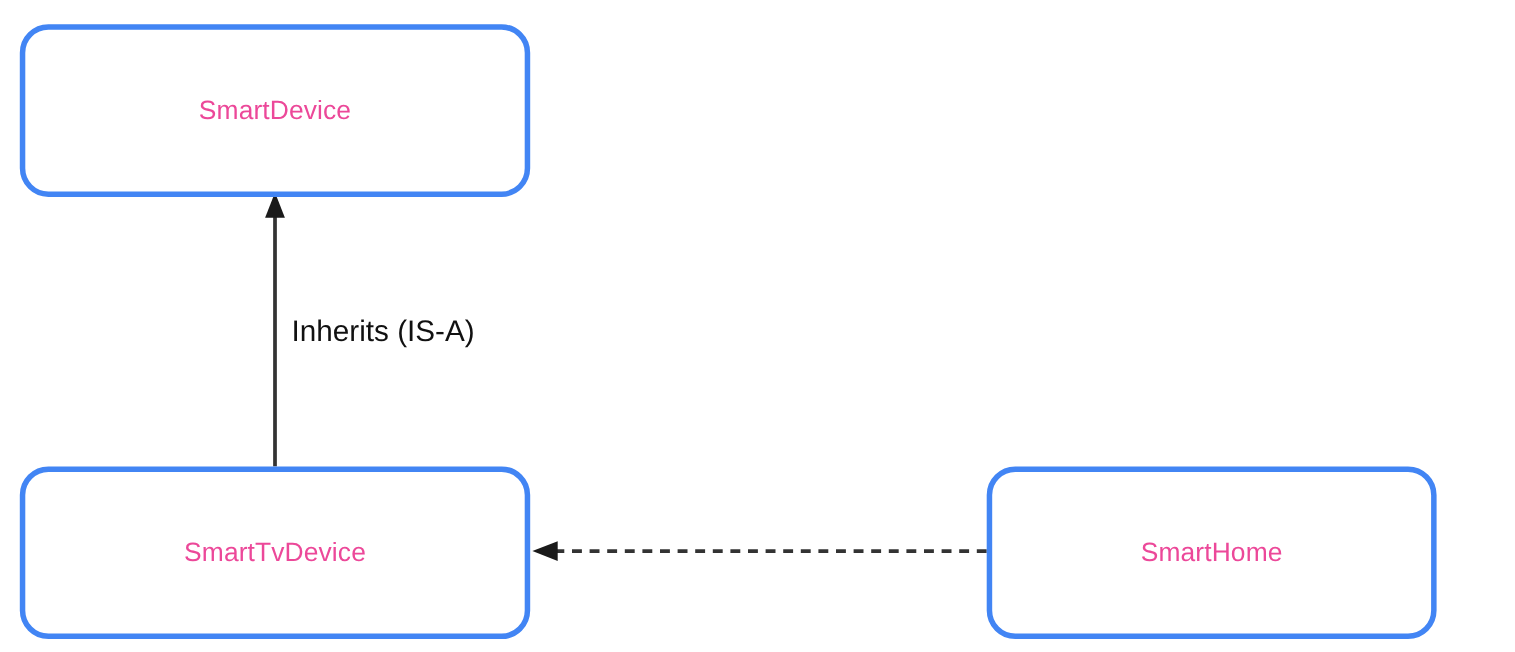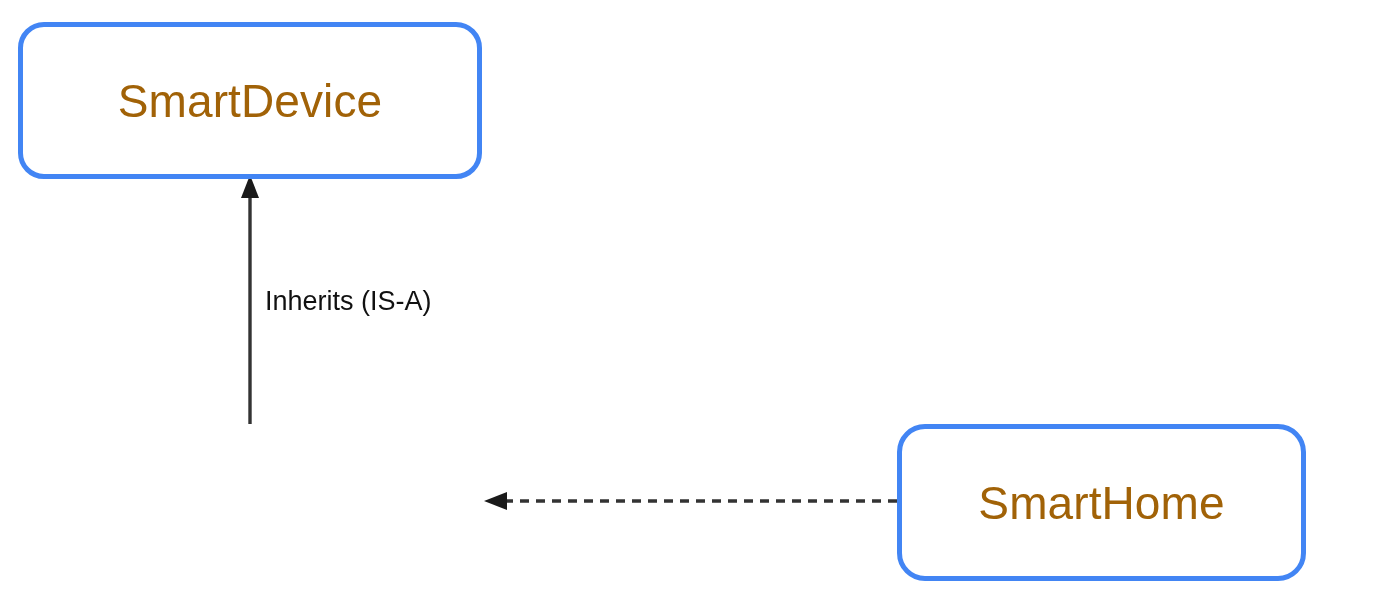--- a/index.html
+++ b/index.html
@@ -22,23 +22,23 @@
     box-sizing: border-box;
     background: #ffffff;
     border: 5px solid #4285f4;
     border-radius: 26px;
     display: flex;
     align-items: center;
     justify-content: center;
   }
   .node-label {
     font-family: "Liberation Sans", sans-serif;
-    font-size: 46px;
+    font-size: 24px;
     font-weight: 400;
-    color: #a16207;
+    color: #ec4899;
     letter-spacing: 0.1px;
     white-space: nowrap;
     line-height: 1;
   }
   #node-smartdevice {
     left: 18px;
     top: 22px;
     width: 464px;
     height: 157px;
   }
@@ -46,21 +46,20 @@
     left: 18px;
     top: 424px;
     width: 464px;
     height: 157px;
   }
   #node-smarthome {
     left: 897px;
     top: 424px;
     width: 409px;
     height: 157px;
-    border-radius: 28px;
   }
   #edge-layer {
     position: absolute;
     left: 0;
     top: 0;
     width: 1377px;
     height: 593px;
     pointer-events: none;
   }
   .edge-label {
@@ -97,20 +96,23 @@
     <g>
       <line x1="897" y1="501" x2="502" y2="501" stroke="#333333" stroke-width="3.4" stroke-dasharray="9 7"></line>
       <polygon points="484,501 507,510 507,492" fill="#1a1a1a"></polygon>
     </g>
   </svg>
 
   <div class="node" id="node-smartdevice">
     <span class="node-label">SmartDevice</span>
   </div>
 
+  <div class="node" id="node-smarttvdevice">
+    <span class="node-label">SmartTvDevice</span>
+  </div>
 
   <div class="node" id="node-smarthome">
     <span class="node-label">SmartHome</span>
   </div>
 
   <div class="edge-label" id="edge-label-inherits">Inherits (IS-A)</div>
 
 
 </div>
 

